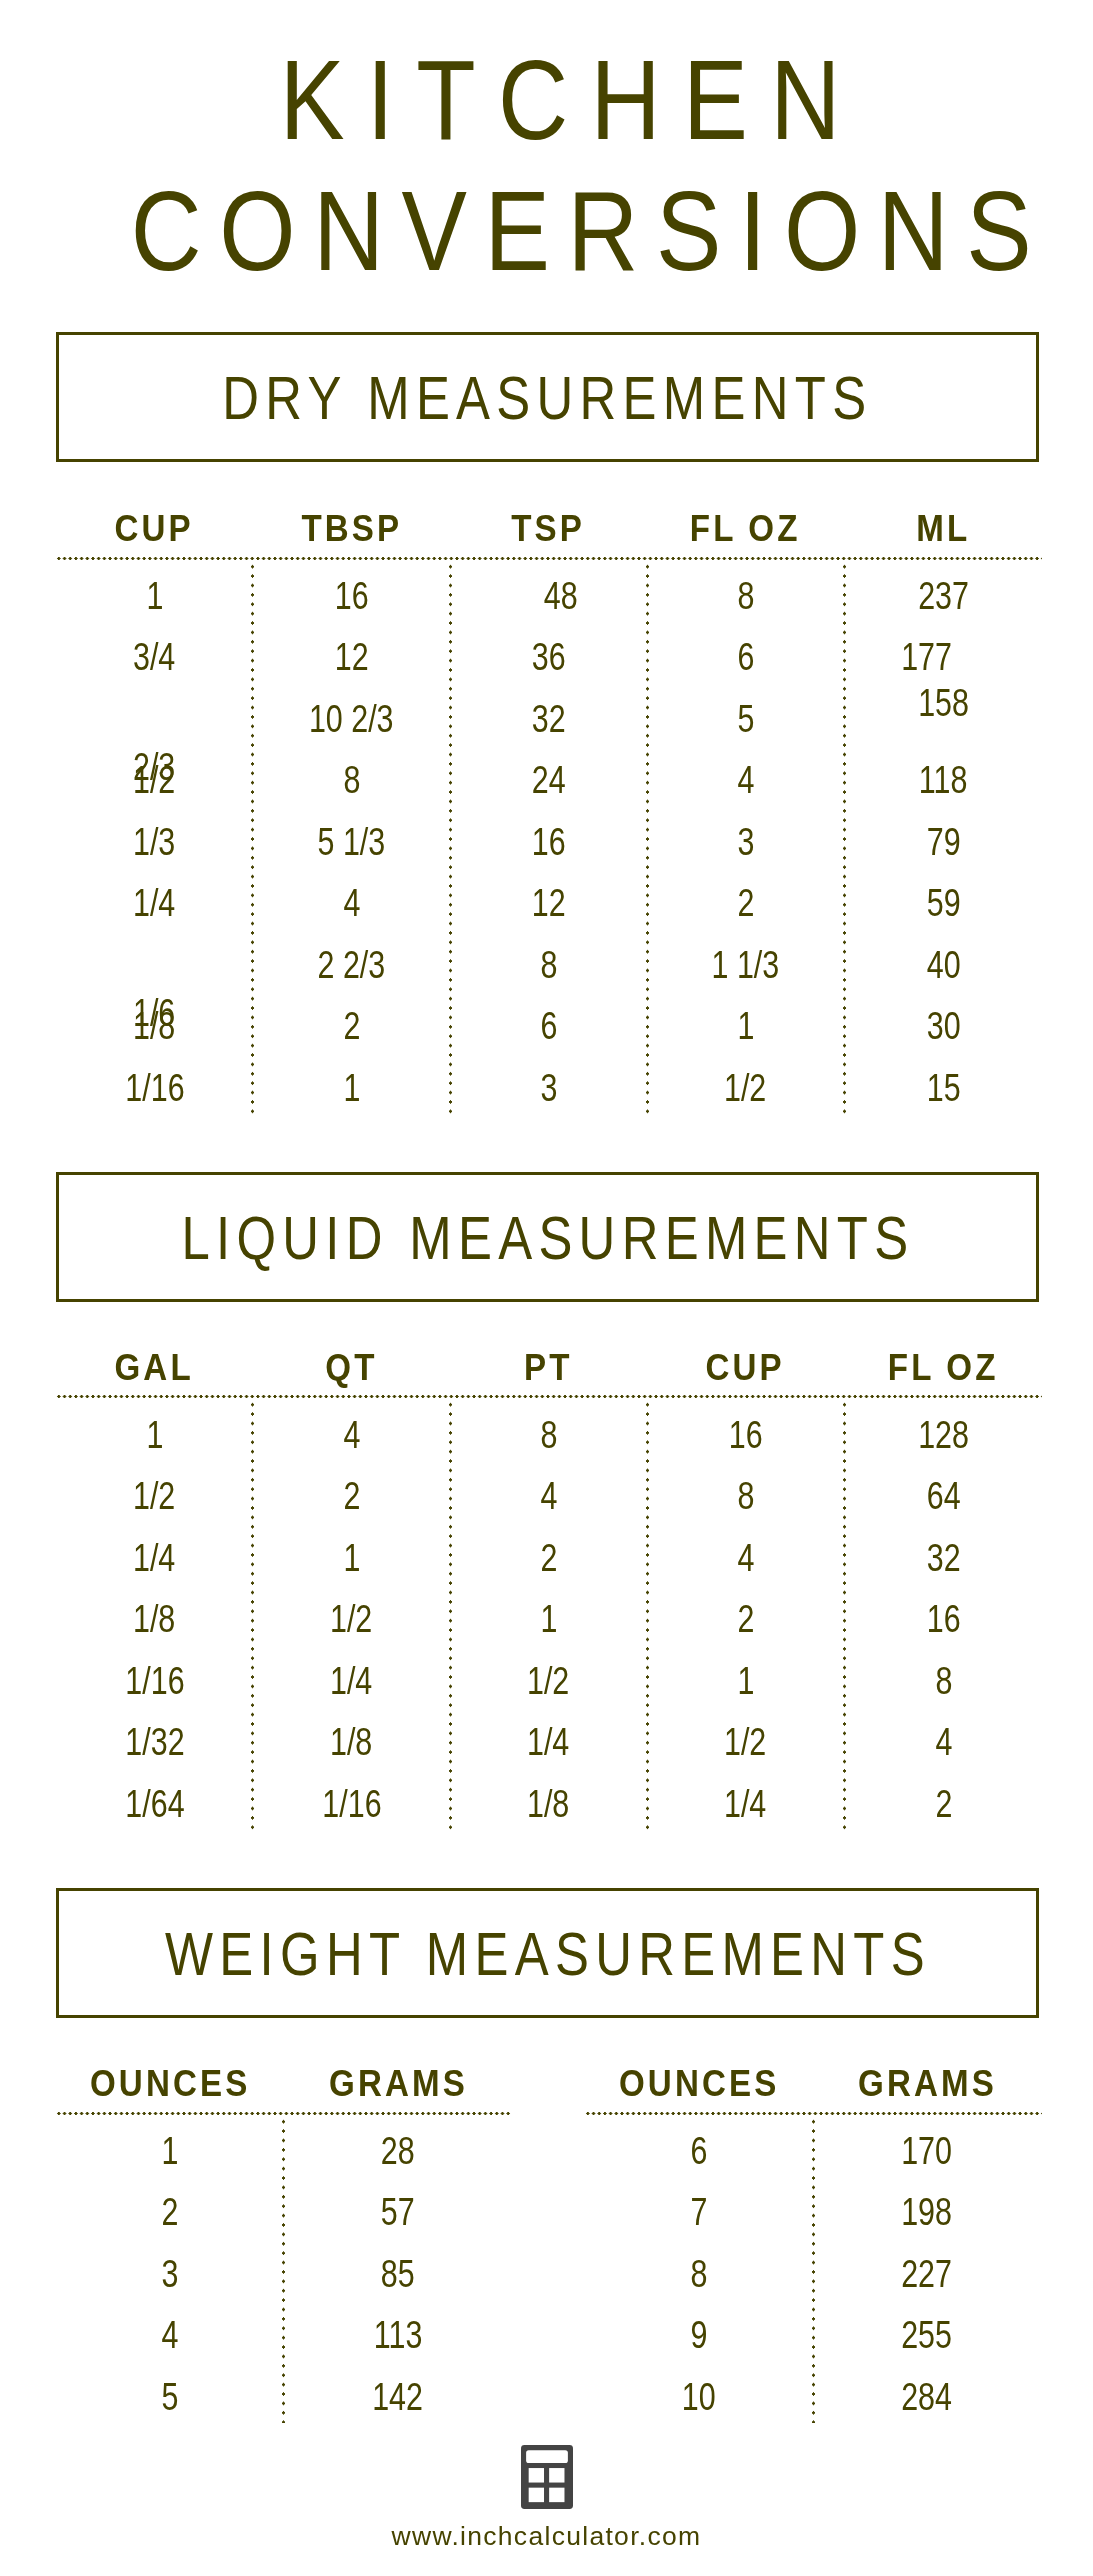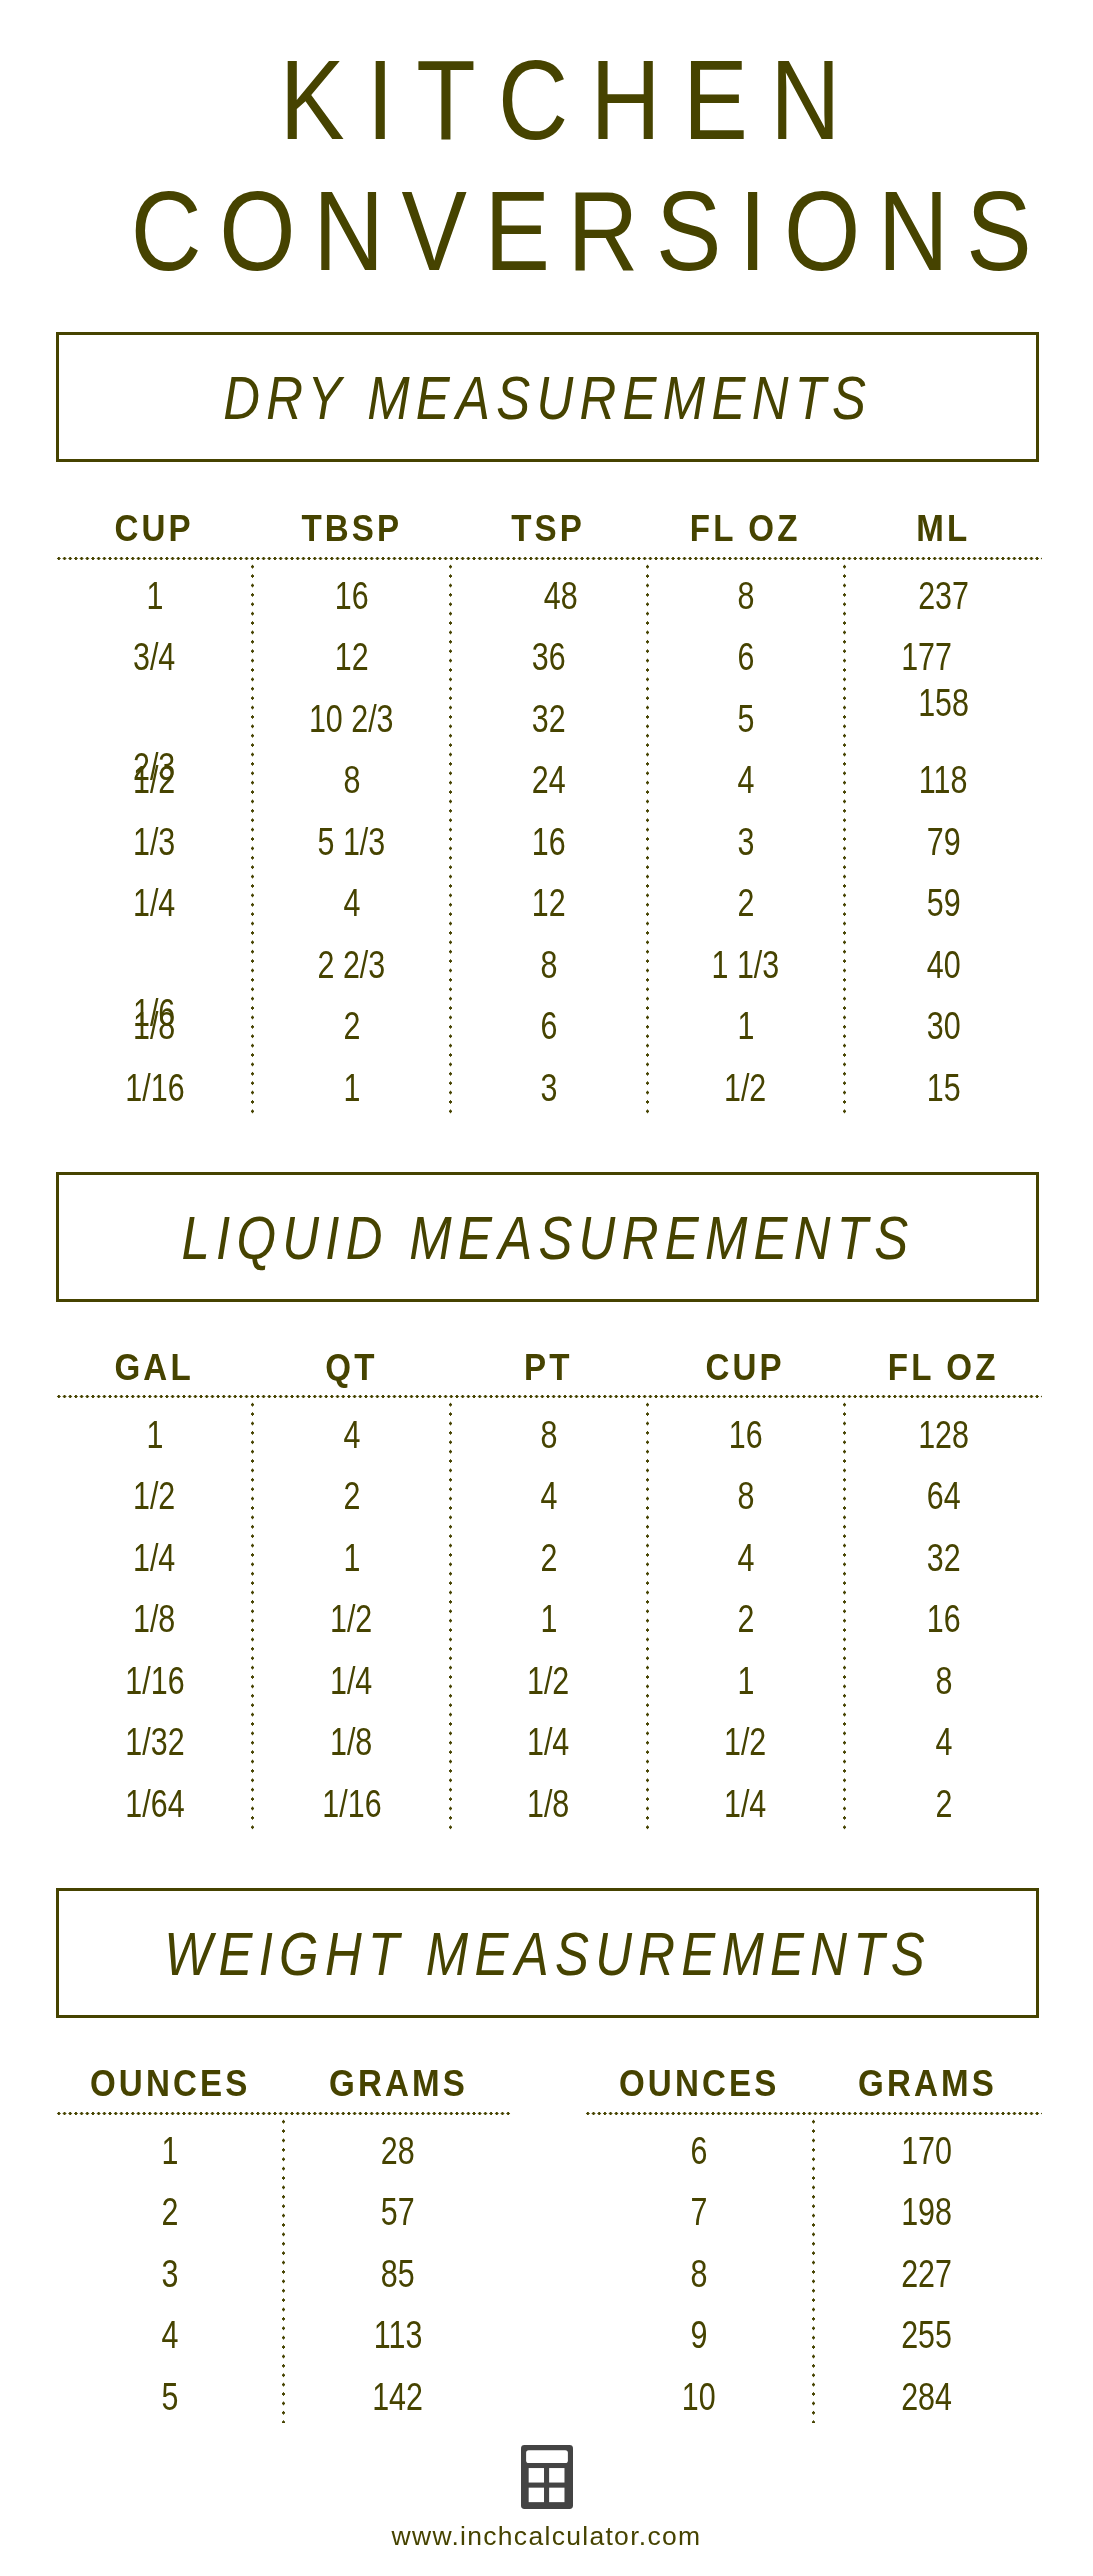--- a/index.html
+++ b/index.html
@@ -5,21 +5,21 @@
   html, body { margin: 0; padding: 0; background: #ffffff; }
   body { width: 1093px; height: 2576px; position: relative; overflow: hidden;
          font-family: "Liberation Sans", "DejaVu Sans", sans-serif; color: #464300; }
   .title-line { position: absolute; left: 0; width: 1093px; text-align: center;
                 font-weight: 400; line-height: 1; white-space: nowrap; }
   .title-line span { display: inline-block; transform: scaleX(0.86); transform-origin: center; }
   #title1 { top: 44px; font-size: 113px; letter-spacing: 26px; text-indent: 26px; }
   #title2 { top: 174px; font-size: 114px; letter-spacing: 20.5px; text-indent: 20.5px; margin-left: 16px; }
 
   .section-box { position: absolute; left: 56px; width: 977px; height: 124px;
-                 border: 3.4px solid #464300; box-sizing: content-box; font-style: italic; }
+                 border: 3.4px solid #464300; box-sizing: content-box; }
   .section-title { position: absolute; left: 0; right: 0; top: 32px; text-align: center;
                    font-size: 62px; line-height: 1; letter-spacing: 7.7px; white-space: nowrap; }
   .section-title span { display: inline-block; transform: scaleX(0.82); transform-origin: center; }
 
   .tbl { position: absolute; left: 56px; width: 986px; }
   .hdr { position: absolute; top: 0; text-align: center; font-weight: 700;
          font-size: 36px; line-height: 1; letter-spacing: 3.4px; white-space: nowrap; }
   .hdr span { display: inline-block; transform: scaleX(0.92); }
   .dots-h { position: absolute; height: 3.4px;
             background-image: radial-gradient(circle, #464300 1.4px, transparent 1.6px);

